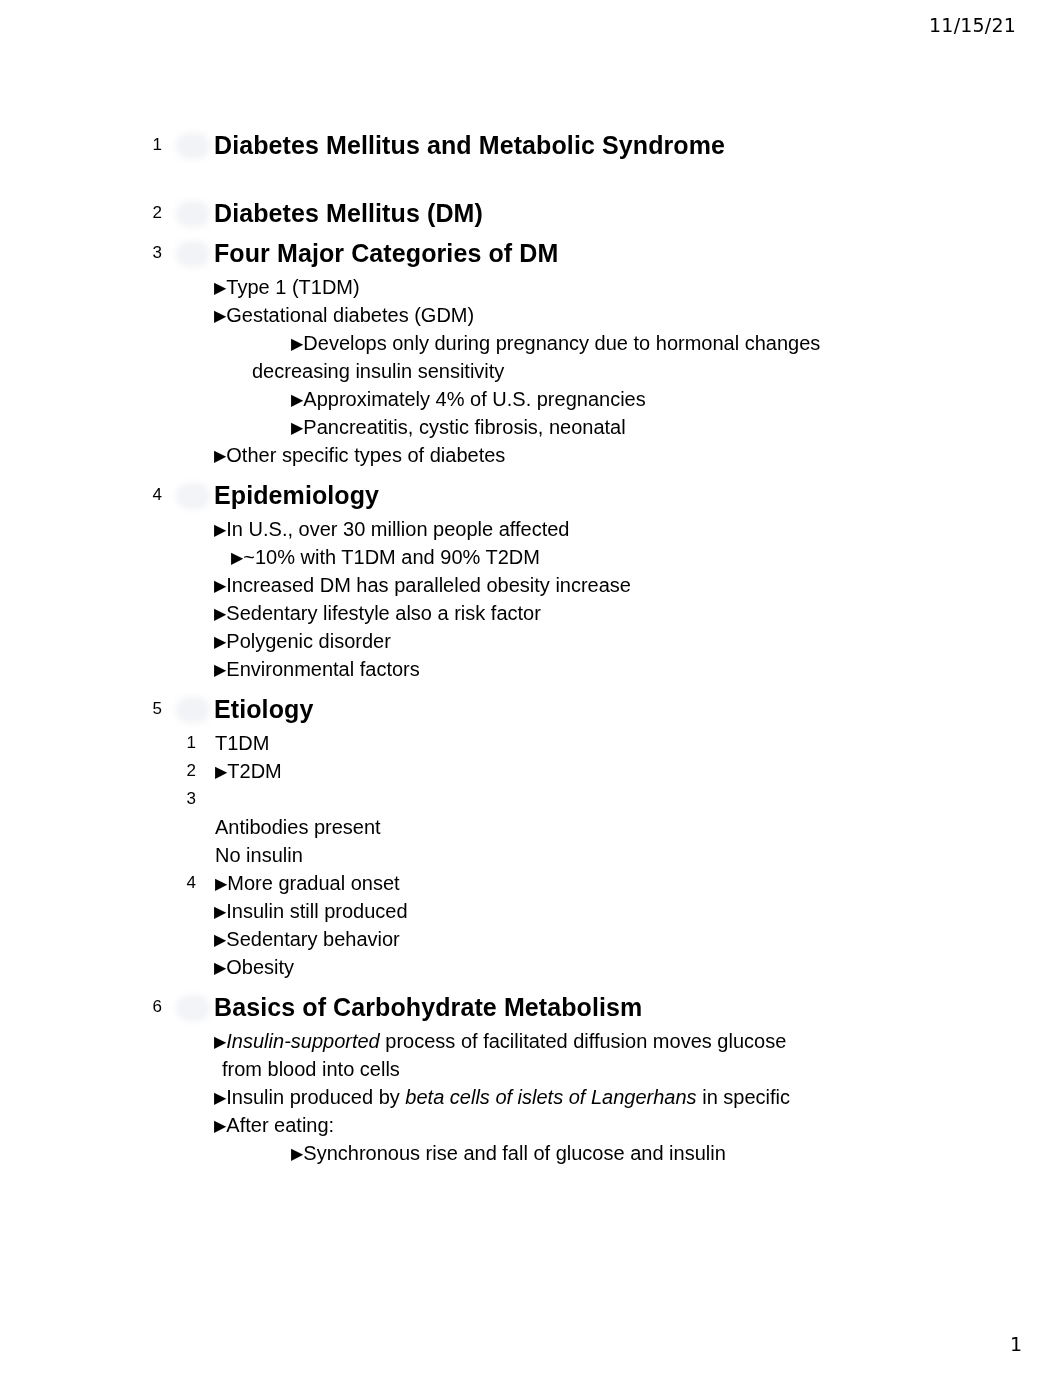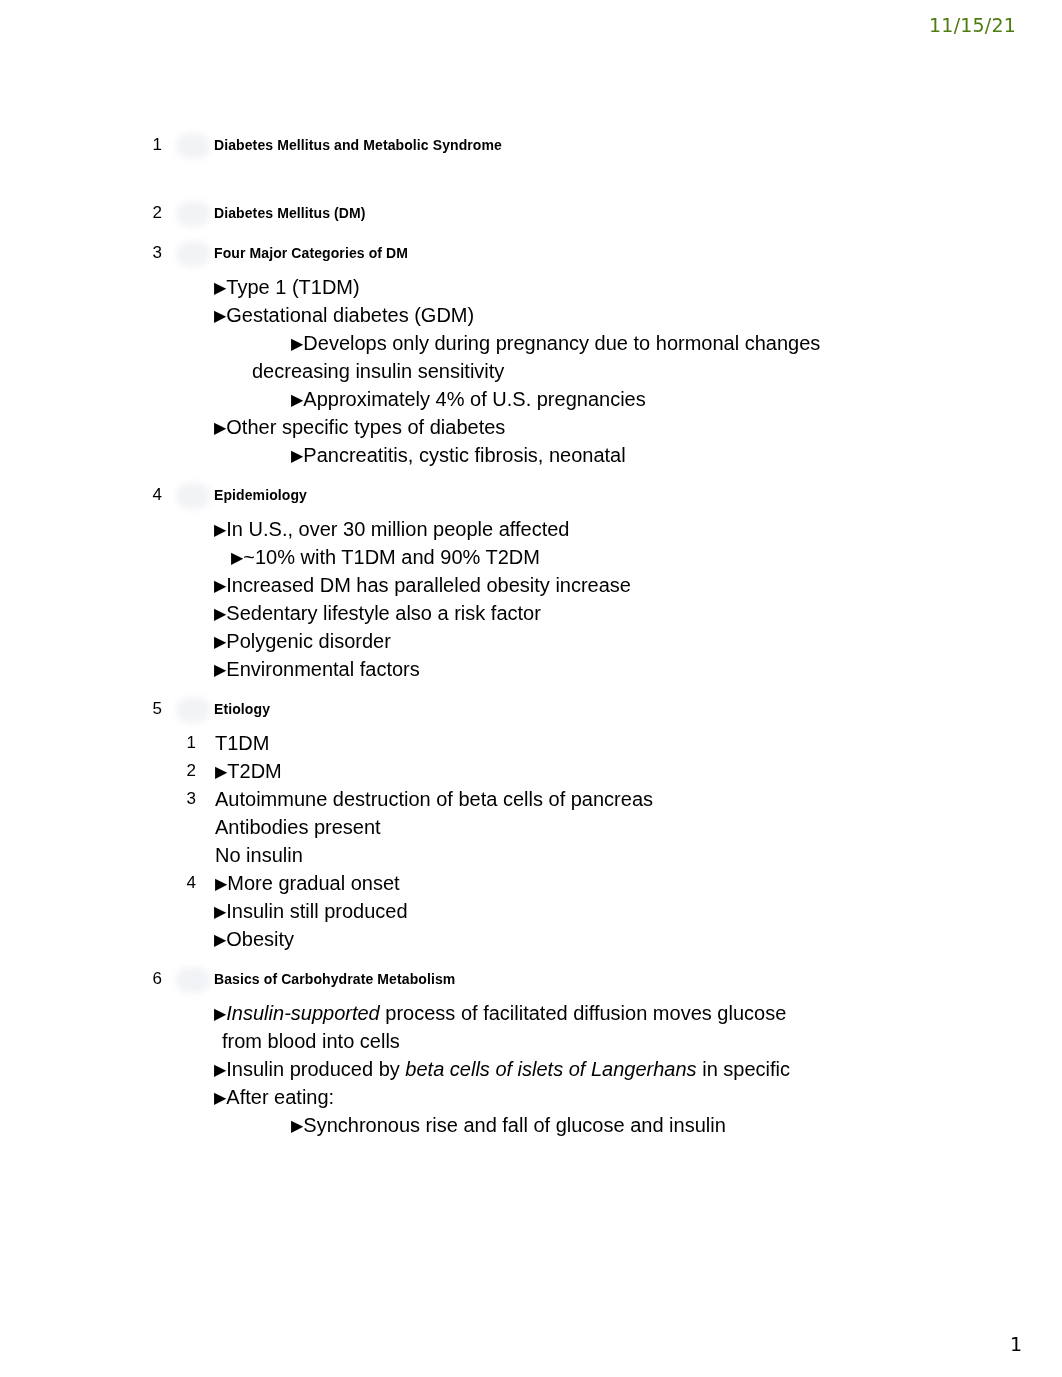--- a/index.html
+++ b/index.html
@@ -17,21 +17,21 @@
   }
 
   
   .page-header {
     position: absolute;
     top: 14px;
     right: 46px;
     font-family: "DejaVu Sans", sans-serif;
     font-size: 19px;
     letter-spacing: 0.2px;
-    color: #4d7c0f;
+    color: #000000;
   }
   .page-footer {
     position: absolute;
     bottom: 22px;
     right: 40px;
     font-family: "DejaVu Sans", sans-serif;
     font-size: 19px;
     color: #000;
   }
 
@@ -79,21 +79,21 @@
     border-radius: 14px;
     background: #f2f3f6;
     filter: blur(3px);
     pointer-events: none;
   }
 
   .heading {
     position: absolute;
     left: 214px;
     top: 0;
-    font-size: 14px;
+    font-size: 25px;
     font-weight: bold;
     line-height: 28px;
     letter-spacing: 0.1px;
   }
 
   .text {
     position: absolute;
     top: 0;
     font-size: 20px;
     line-height: 28px;
@@ -160,24 +160,24 @@
       <div class="row">
         <div class="text ind-b2"><span class="tri">▶</span>Develops only during pregnancy due to hormonal changes</div>
       </div>
       <div class="row">
         <div class="text ind-w2">decreasing insulin sensitivity</div>
       </div>
       <div class="row">
         <div class="text ind-b2"><span class="tri">▶</span>Approximately 4% of U.S. pregnancies</div>
       </div>
       <div class="row">
+        <div class="text ind-b2"><span class="tri">▶</span>Pancreatitis, cystic fibrosis, neonatal</div>
+      </div>
+      <div class="row">
         <div class="text ind-b1"><span class="tri">▶</span>Other specific types of diabetes</div>
-      </div>
-      <div class="row">
-        <div class="text ind-b2"><span class="tri">▶</span>Pancreatitis, cystic fibrosis, neonatal</div>
       </div>
     </div>
     <div class="gap-md"></div>
     <div class="slide-block">
       <div class="row">
         <div class="numshade"></div>
         <div class="num lvl0">4</div>
         <div class="heading">Epidemiology</div>
       </div>
       <div class="gap-sm"></div>
@@ -211,36 +211,38 @@
       <div class="row">
         <div class="num lvl1">1</div>
         <div class="text ind-n1">T1DM</div>
       </div>
       <div class="row">
         <div class="num lvl1">2</div>
         <div class="text ind-n1"><span class="tri">▶</span>T2DM</div>
       </div>
       <div class="row">
         <div class="num lvl1">3</div>
-        <div class="text ind-n1">Autoimmune destruction of beta cells of pancreas</div>
       </div>
       <div class="row">
         <div class="text ind-n1">Antibodies present</div>
       </div>
       <div class="row">
         <div class="text ind-n1">No insulin</div>
       </div>
       <div class="row">
         <div class="num lvl1">4</div>
         <div class="text ind-n1"><span class="tri">▶</span>More gradual onset</div>
       </div>
       <div class="row">
         <div class="text ind-b1"><span class="tri">▶</span>Insulin still produced</div>
       </div>
       <div class="row">
+        <div class="text ind-b1"><span class="tri">▶</span>Sedentary behavior</div>
+      </div>
+      <div class="row">
         <div class="text ind-b1"><span class="tri">▶</span>Obesity</div>
       </div>
     </div>
     <div class="gap-md"></div>
     <div class="slide-block">
       <div class="row">
         <div class="numshade"></div>
         <div class="num lvl0">6</div>
         <div class="heading">Basics of Carbohydrate Metabolism</div>
       </div>

